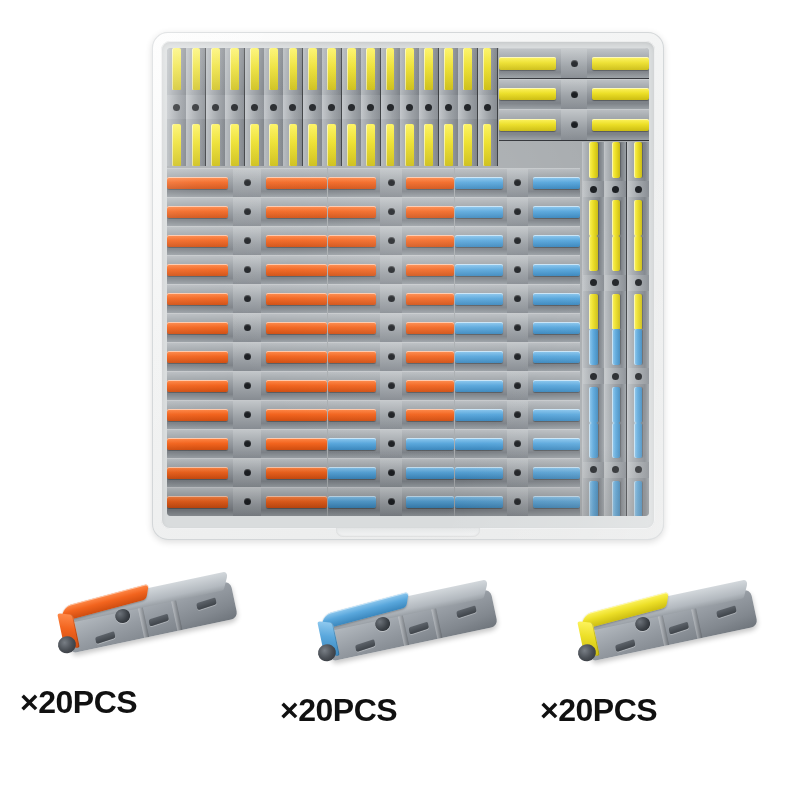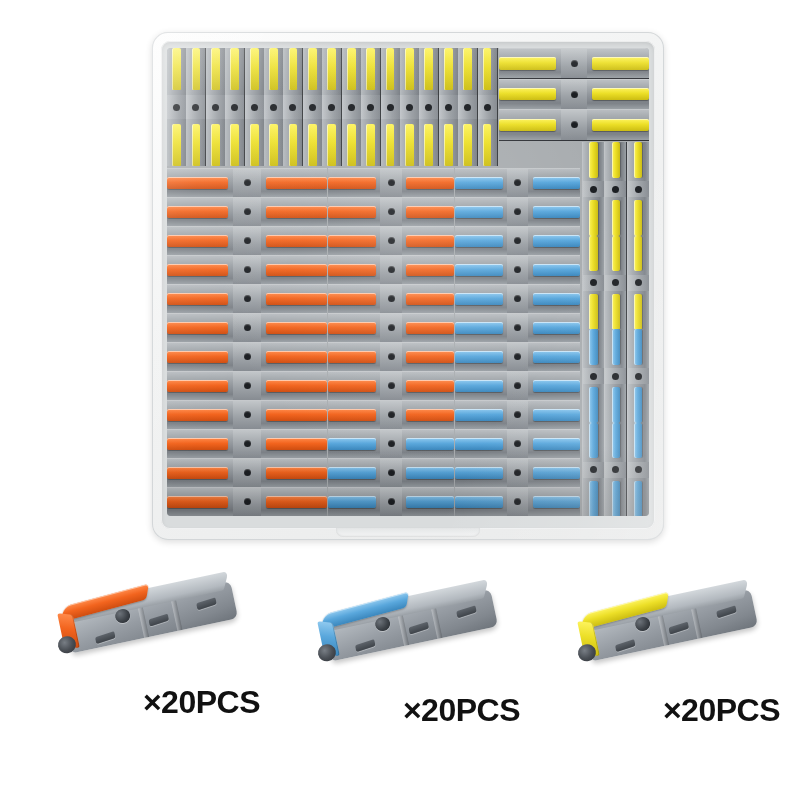--- a/index.html
+++ b/index.html
@@ -193,21 +193,21 @@
     background:
       radial-gradient(ellipse at 50% 42%, rgba(255,255,255,0.13) 0%, rgba(0,0,0,0) 58%),
       linear-gradient(180deg, rgba(255,255,255,0.10) 0%, rgba(0,0,0,0.0) 10%,
                       rgba(0,0,0,0.0) 85%, rgba(0,0,0,0.14) 100%);
   }
 
   
   .sample-group {
     position: absolute;
     width: 240px;
-    text-align: right;
+    text-align: left;
   }
   .sample-stage {
     position: relative;
     width: 240px;
     height: 120px;
   }
   
   .sample {
     position: absolute;
     left: 28px;

